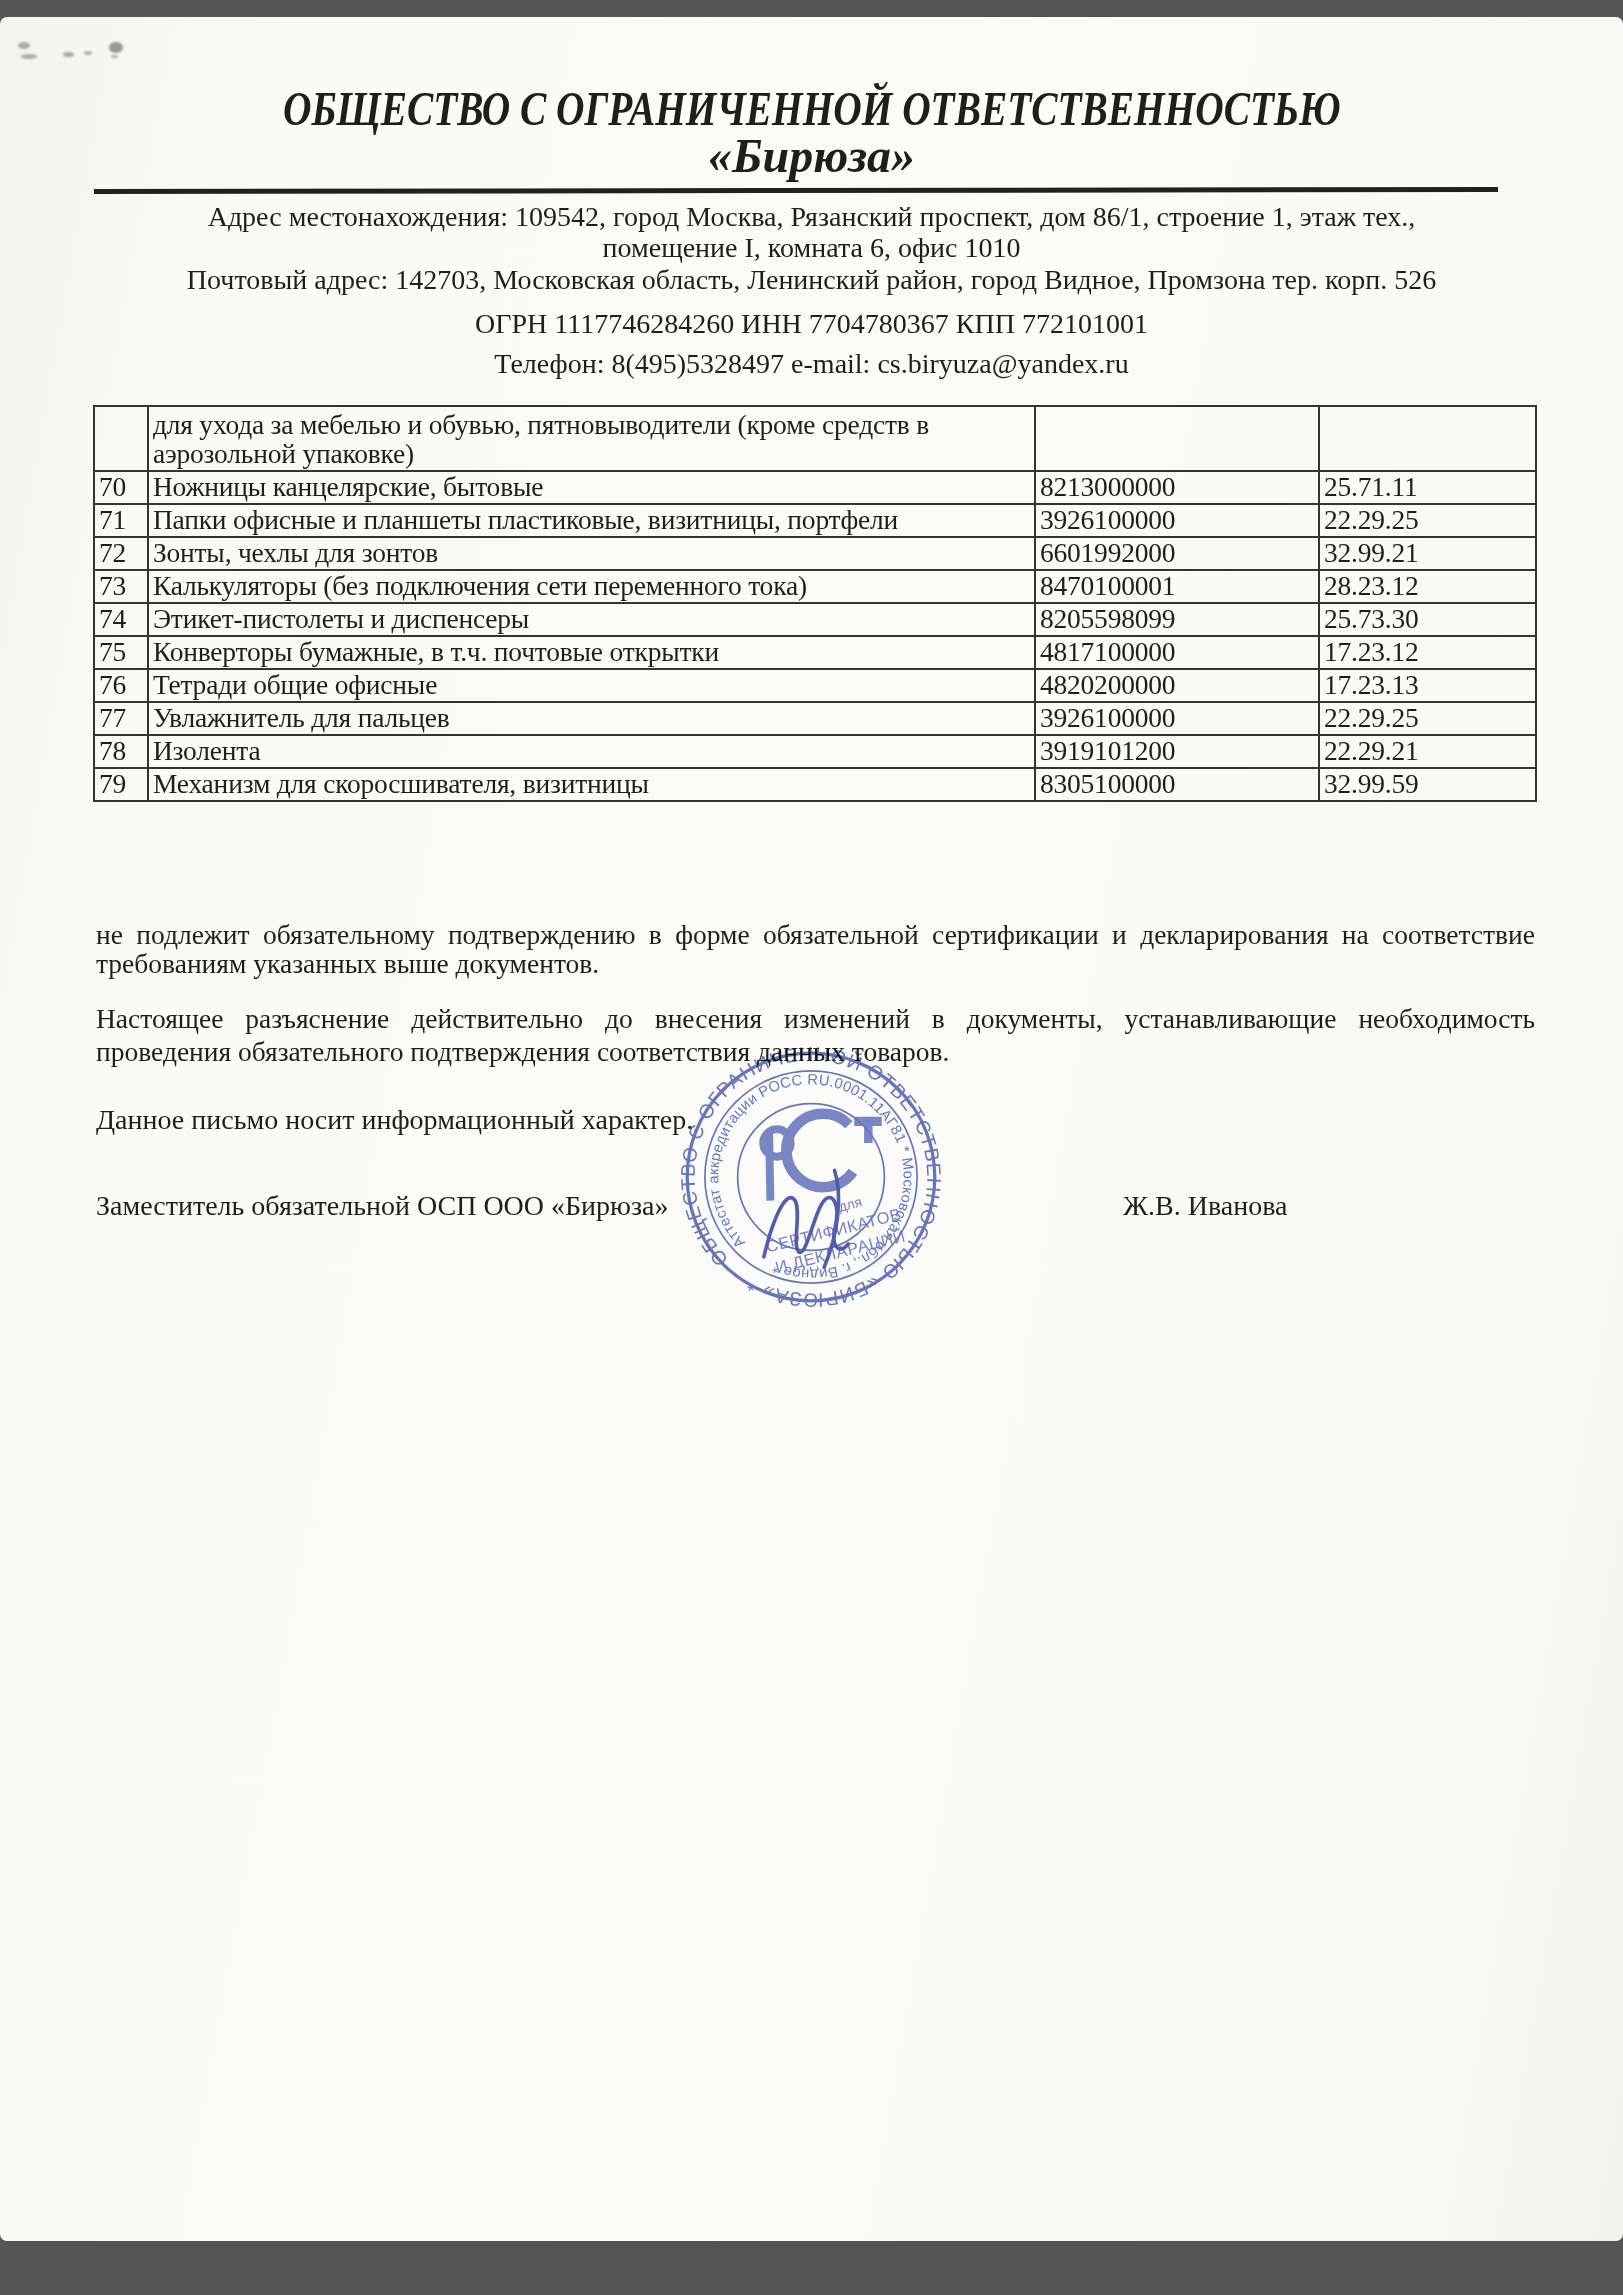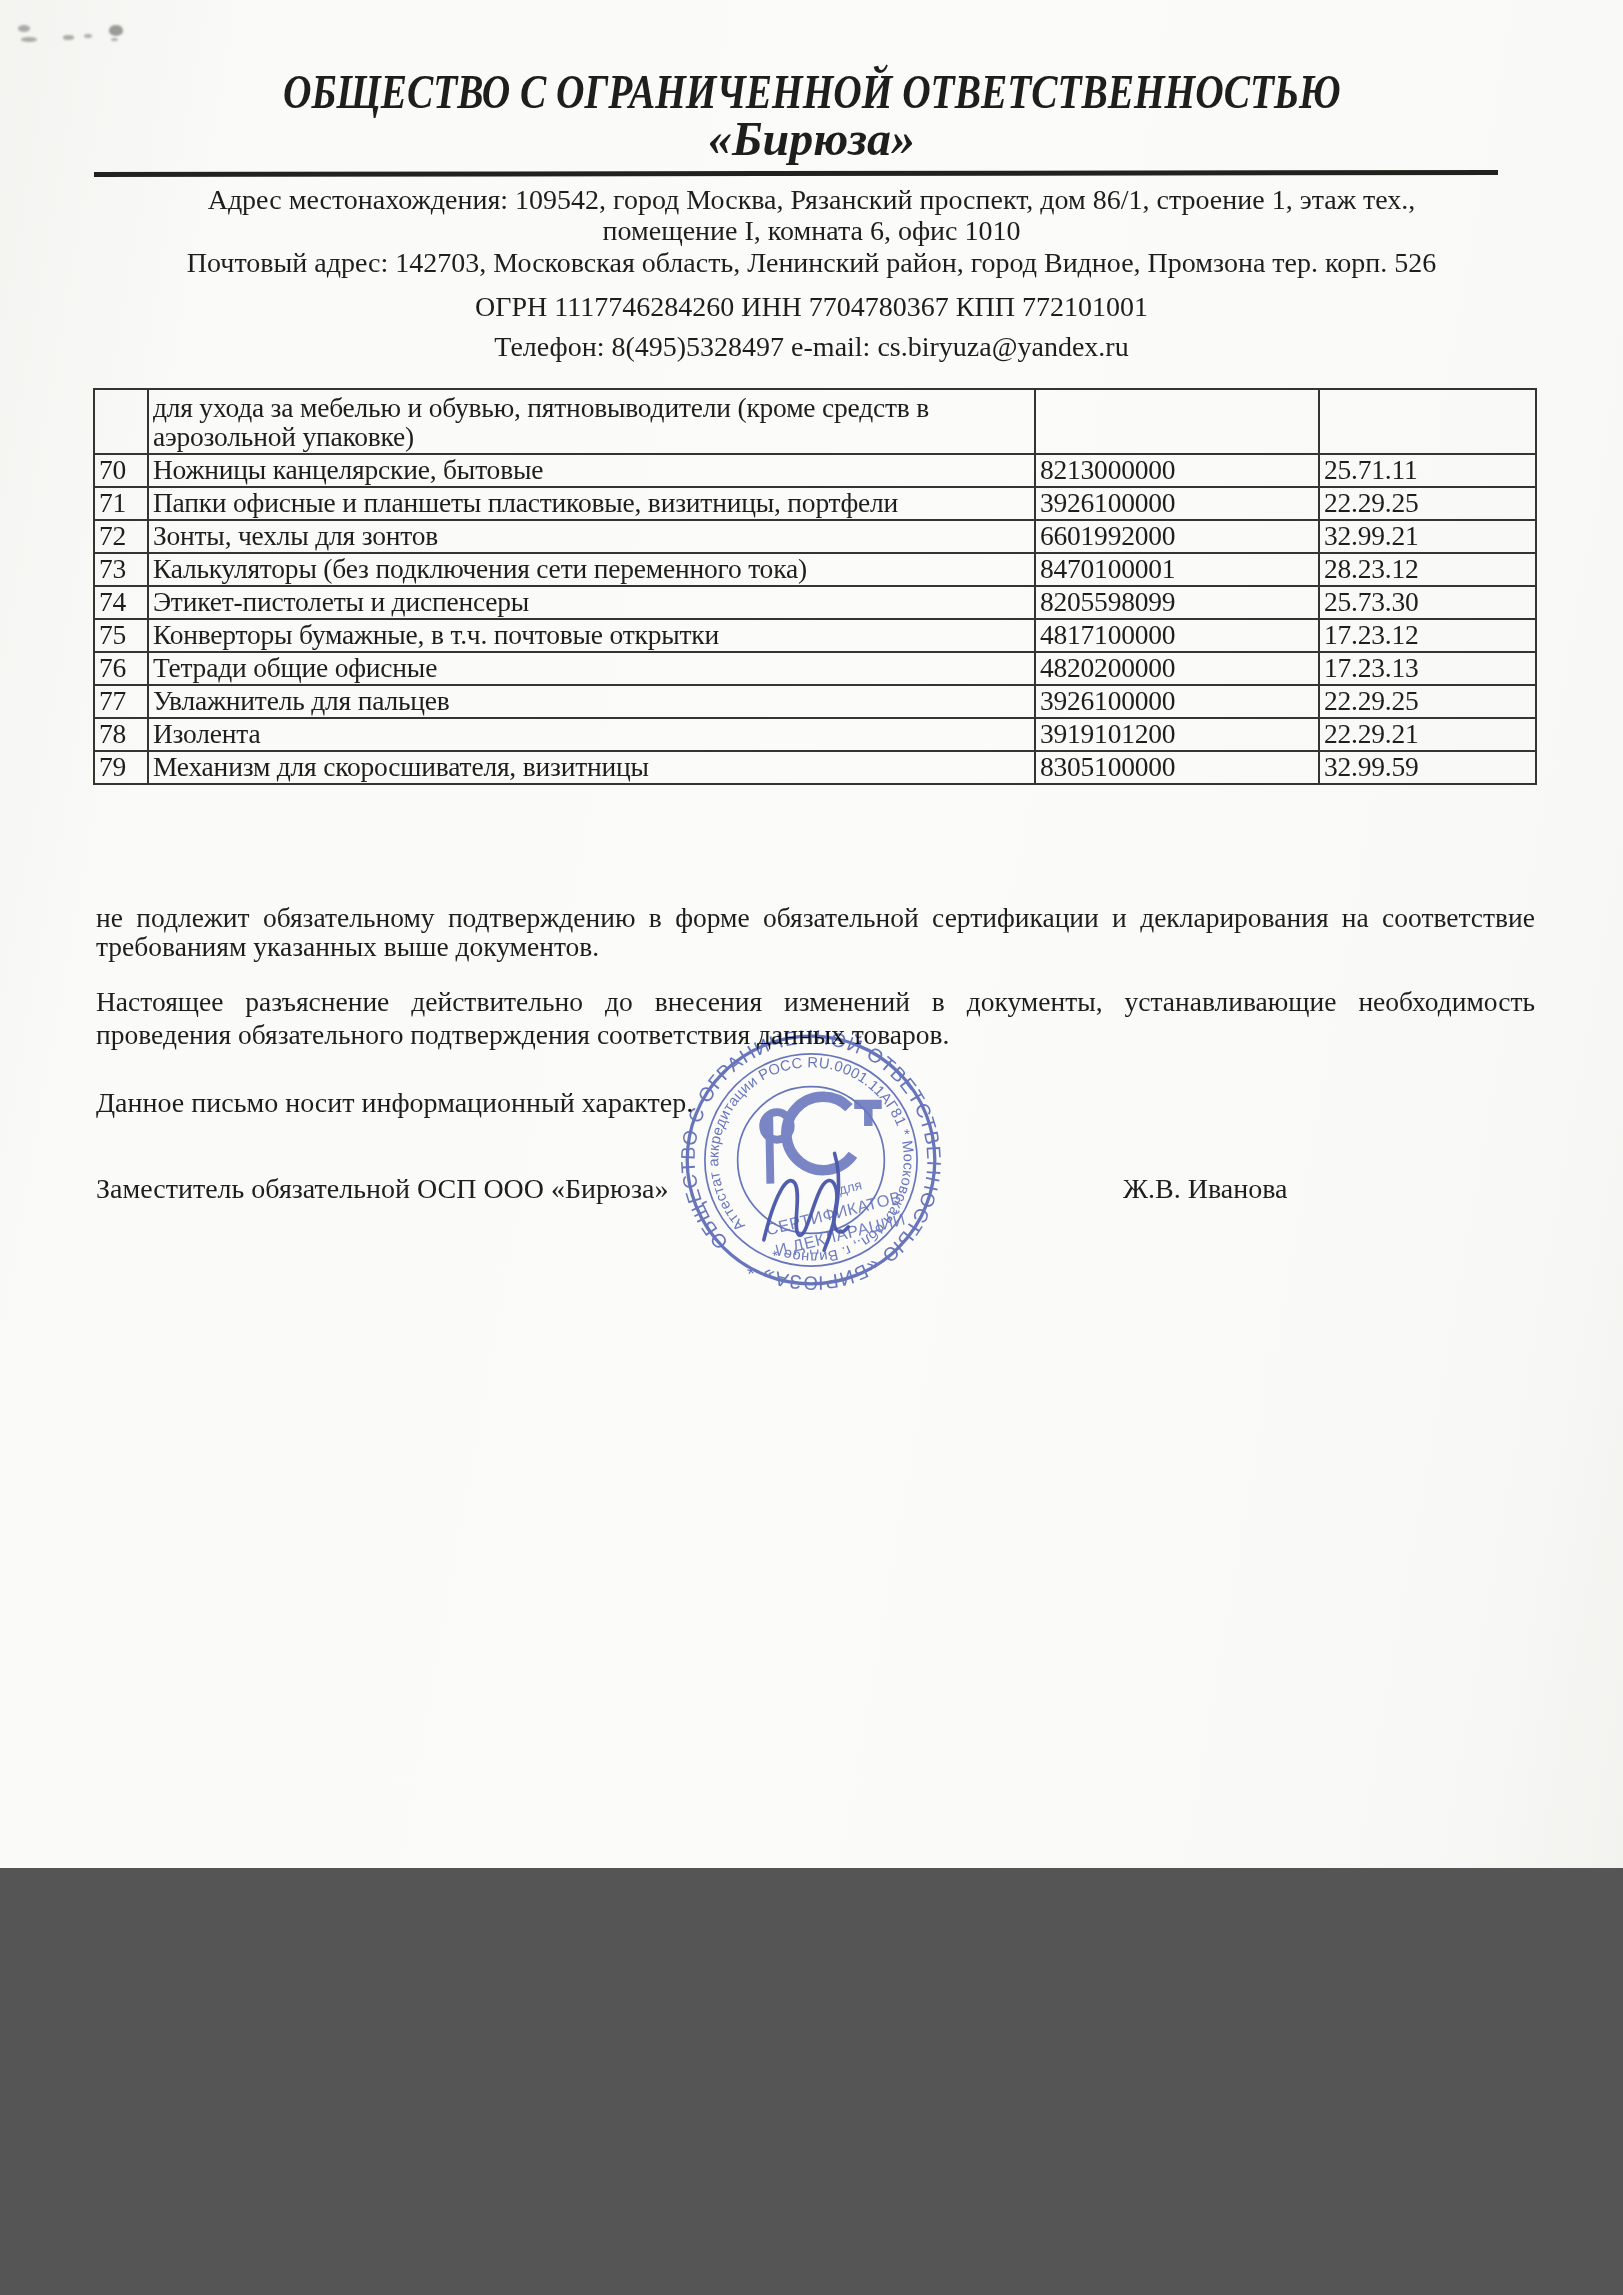--- a/index.html
+++ b/index.html
@@ -1,23 +1,24 @@
 <!DOCTYPE html>
 <html lang="ru" style="font-size:10.5px"><head>
 <meta charset="utf-8">
 <style>
   html,body{margin:0;padding:0;background:#555;}
   #page{
     position:relative;
-    width:1623px;height:1868px;
-    margin:0 auto;
+    width:1623px;height:2224px;
+    margin:17px auto;
     background:linear-gradient(100deg,#f3f3f0 0%,#fafaf8 14%,#fbfbf9 55%,#f8f8f6 90%,#f2f2ef 100%);
     font-family:"Liberation Serif","DejaVu Serif",serif;
     color:#1e1e1b;
     overflow:hidden;
+    border-radius:7px;
   }
   .abs{position:absolute;}
   
   .title-line{left:0;width:100%;text-align:center;font-weight:bold;font-style:italic;font-size:48px;line-height:1;white-space:nowrap;}
   .title-line .squeeze{display:inline-block;transform:scaleX(0.82);transform-origin:50% 50%;}
   .hrule{left:94px;top:171px;width:1404px;height:4.6px;background:#21211d;transform:rotate(-0.08deg);}
   .center-line{left:0;width:100%;text-align:center;font-size:28px;line-height:1;white-space:nowrap;}
   
   table.goods{position:absolute;left:93px;top:388px;width:1442px;border-collapse:collapse;table-layout:fixed;}
   table.goods td{

